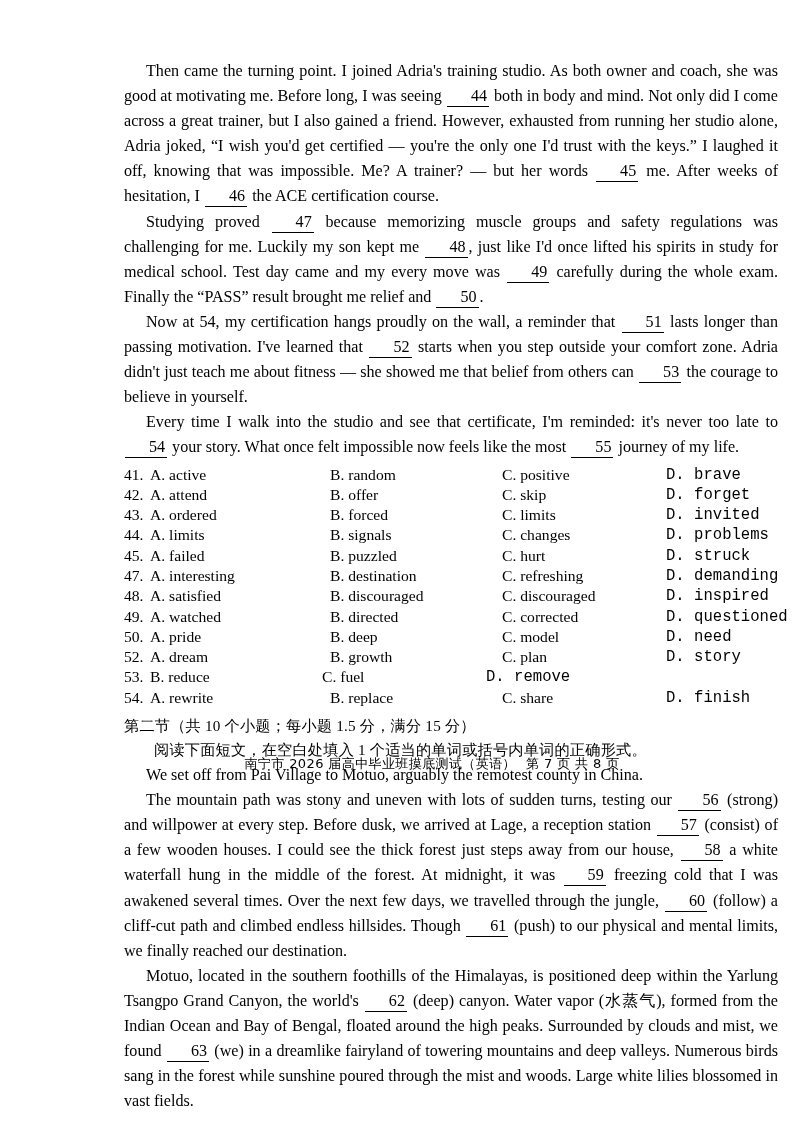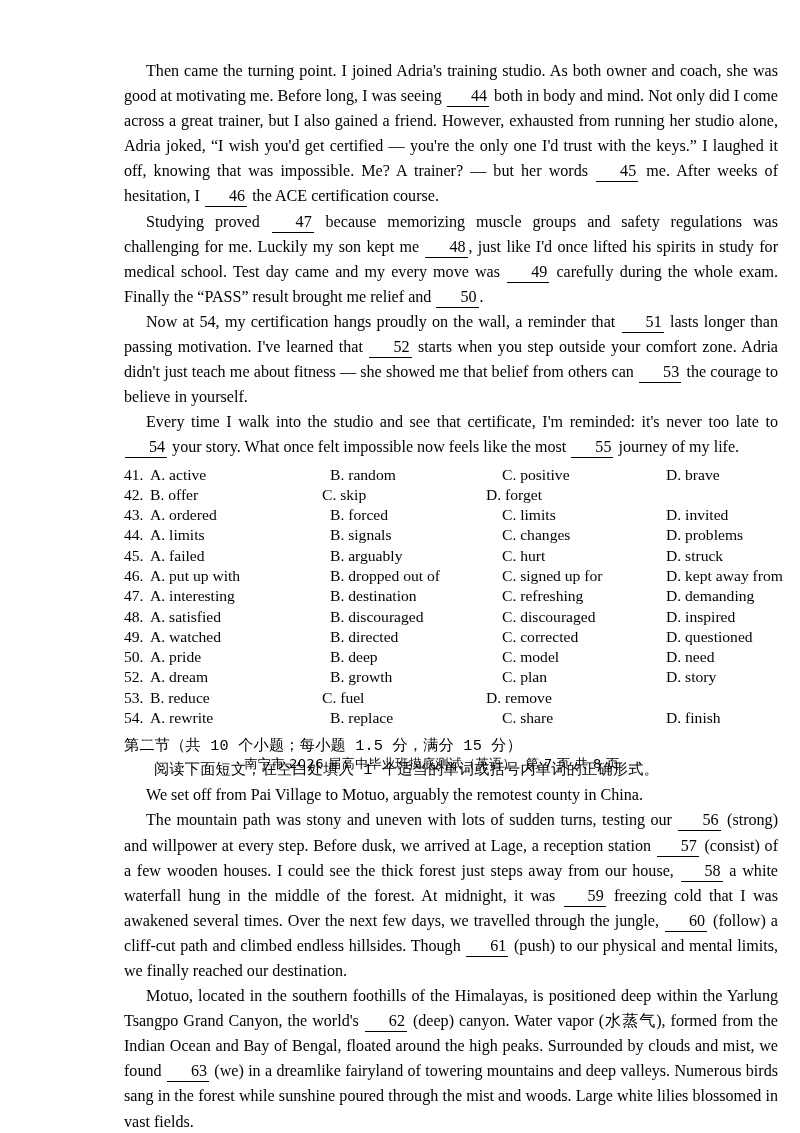--- a/index.html
+++ b/index.html
@@ -61,24 +61,24 @@
     white-space: nowrap;
   }
   .opt-num {
     width: 26px;
     flex: 0 0 26px;
     text-align: left;
   }
   .opt-a { width: 180px; flex: 0 0 180px; }
   .opt-b { width: 172px; flex: 0 0 172px; }
   .opt-c { width: 164px; flex: 0 0 164px; }
-  .opt-d { flex: 0 0 auto; }
+  .opt-d { flex: 0 0 auto; font-family: Liberation Mono, monospace; }
   
   .cn {
-    font-family: Liberation Mono, monospace;
+    font-family: Liberation Serif, serif;
     font-size: 15.2px;
     line-height: 24px;
     margin: 0;
     letter-spacing: 0.2px;
   }
   .cn-indent { text-indent: 30px; }
   .section-head {
     margin-top: 6px;
   }
   
@@ -110,20 +110,21 @@
   <div class="options">
       <div class="opt-row">
         <span class="opt-num">41.</span>
         <span class="opt-a">A. active</span>
         <span class="opt-b">B. random</span>
         <span class="opt-c">C. positive</span>
         <span class="opt-d">D. brave</span>
       </div>
       <div class="opt-row">
         <span class="opt-num">42.</span>
+        <span class="opt-a">A. attend</span>
         <span class="opt-b">B. offer</span>
         <span class="opt-c">C. skip</span>
         <span class="opt-d">D. forget</span>
       </div>
       <div class="opt-row">
         <span class="opt-num">43.</span>
         <span class="opt-a">A. ordered</span>
         <span class="opt-b">B. forced</span>
         <span class="opt-c">C. limits</span>
         <span class="opt-d">D. invited</span>
@@ -131,30 +132,23 @@
       <div class="opt-row">
         <span class="opt-num">44.</span>
         <span class="opt-a">A. limits</span>
         <span class="opt-b">B. signals</span>
         <span class="opt-c">C. changes</span>
         <span class="opt-d">D. problems</span>
       </div>
       <div class="opt-row">
         <span class="opt-num">45.</span>
         <span class="opt-a">A. failed</span>
-        <span class="opt-b">B. arguably</span>
+        <span class="opt-b">B. puzzled</span>
         <span class="opt-c">C. hurt</span>
         <span class="opt-d">D. struck</span>
-      </div>
-      <div class="opt-row">
-        <span class="opt-num">46.</span>
-        <span class="opt-a">A. put up with</span>
-        <span class="opt-b">B. dropped out of</span>
-        <span class="opt-c">C. signed up for</span>
-        <span class="opt-d">D. kept away from</span>
       </div>
       <div class="opt-row">
         <span class="opt-num">47.</span>
         <span class="opt-a">A. interesting</span>
         <span class="opt-b">B. destination</span>
         <span class="opt-c">C. refreshing</span>
         <span class="opt-d">D. demanding</span>
       </div>
       <div class="opt-row">
         <span class="opt-num">48.</span>

